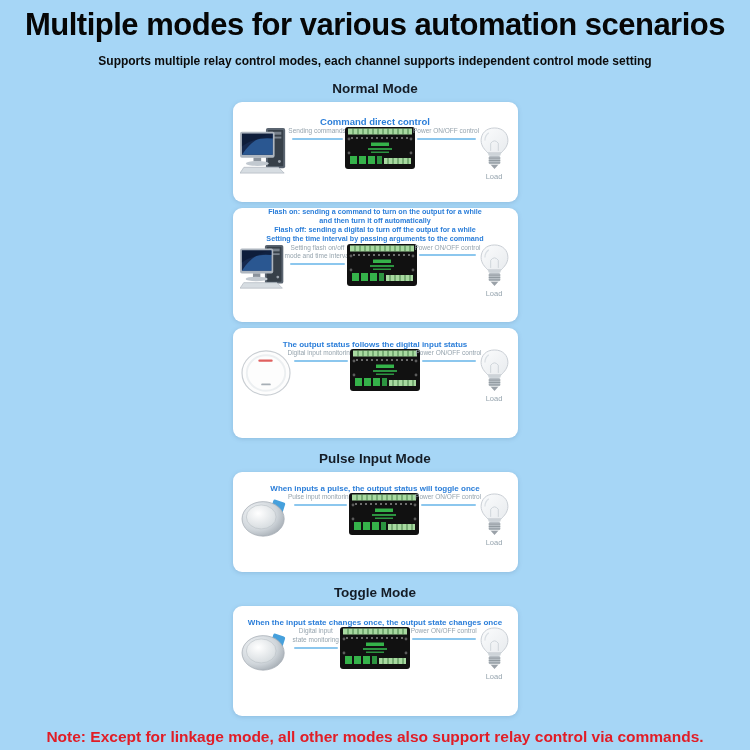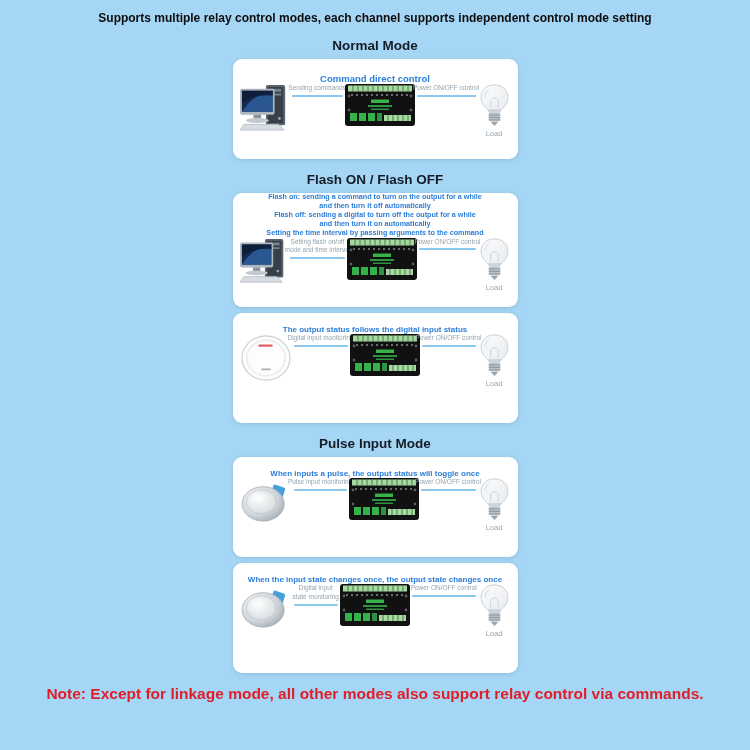--- a/index.html
+++ b/index.html
@@ -130,20 +130,21 @@
     </radialGradient>
     <linearGradient id="gradBulb" x1="0" y1="0" x2="1" y2="1">
       <stop offset="0%" stop-color="#fbfcfd"></stop>
       <stop offset="100%" stop-color="#e8ebee"></stop>
     </linearGradient>
   </defs>
 </svg>
 
 <div class="page">
 
+  <h1 class="main-title">Multiple modes for various automation scenarios</h1>
   <div class="subtitle">Supports multiple relay control modes, each channel supports independent control mode setting</div>
 
   <section>
     <h2 class="mode-title mt-1">Normal Mode</h2>
     <div class="card card-h94">
       <div class="desc desc-lg">
         <span>Command direct control</span>
       </div>
       <div class="flow">
         <span class="icon-wrap">
@@ -207,27 +208,25 @@
               <path d="M13 39.5 L21 39.5 L17 44 Z" fill="#9aa1a8"></path>
             </svg>
           </span>
           <span class="load-label">Load</span>
         </div>
       </div>
     </div>
   </section>
 
   <section>
-    <h2 class="mode-title mt-n">Flash ON / Flash OFF</h2>
     <div class="card card-h114">
       <div class="desc desc-sm">
         <span>Flash on: sending a command to turn on the output for a while</span>
         <span>and then turn it off automatically</span>
         <span>Flash off: sending a digital to turn off the output for a while</span>
-        <span>and then turn it on automatically</span>
         <span>Setting the time interval by passing arguments to the command</span>
       </div>
       <div class="flow">
         <span class="icon-wrap">
           <svg width="48" height="46" viewBox="0 0 52 50">
             <rect x="27" y="1" width="20" height="42" rx="2" fill="#5a6470"></rect>
             <rect x="29" y="3" width="16" height="38" rx="1" fill="#374049"></rect>
             <rect x="31" y="5" width="12" height="3" fill="#79828c"></rect>
             <rect x="31" y="10" width="12" height="2" fill="#79828c"></rect>
             <circle cx="41" cy="36" r="1.5" fill="#9aa2ab"></circle>
@@ -416,20 +415,21 @@
               <path d="M13 39.5 L21 39.5 L17 44 Z" fill="#9aa1a8"></path>
             </svg>
           </span>
           <span class="load-label">Load</span>
         </div>
       </div>
     </div>
   </section>
 
   <section>
+    <h2 class="mode-title mt-n">Toggle Mode</h2>
     <div class="card card-h93">
       <div class="desc desc-md">
         <span>When the input state changes once, the output state changes once</span>
       </div>
       <div class="flow">
         <span class="icon-wrap">
           <svg width="52" height="46" viewBox="0 0 54 48">
             <rect x="33" y="8" width="13" height="13" rx="2" fill="#46a0dc" transform="rotate(18 39 14)"></rect>
             <ellipse cx="24" cy="27" rx="22" ry="18" fill="url(#gradMetal)" stroke="#a6adb4" stroke-width="0.8"></ellipse>
             <ellipse cx="22" cy="25" rx="15.5" ry="12.5" fill="url(#gradFace)" stroke="#b7bec4" stroke-width="0.6"></ellipse>

